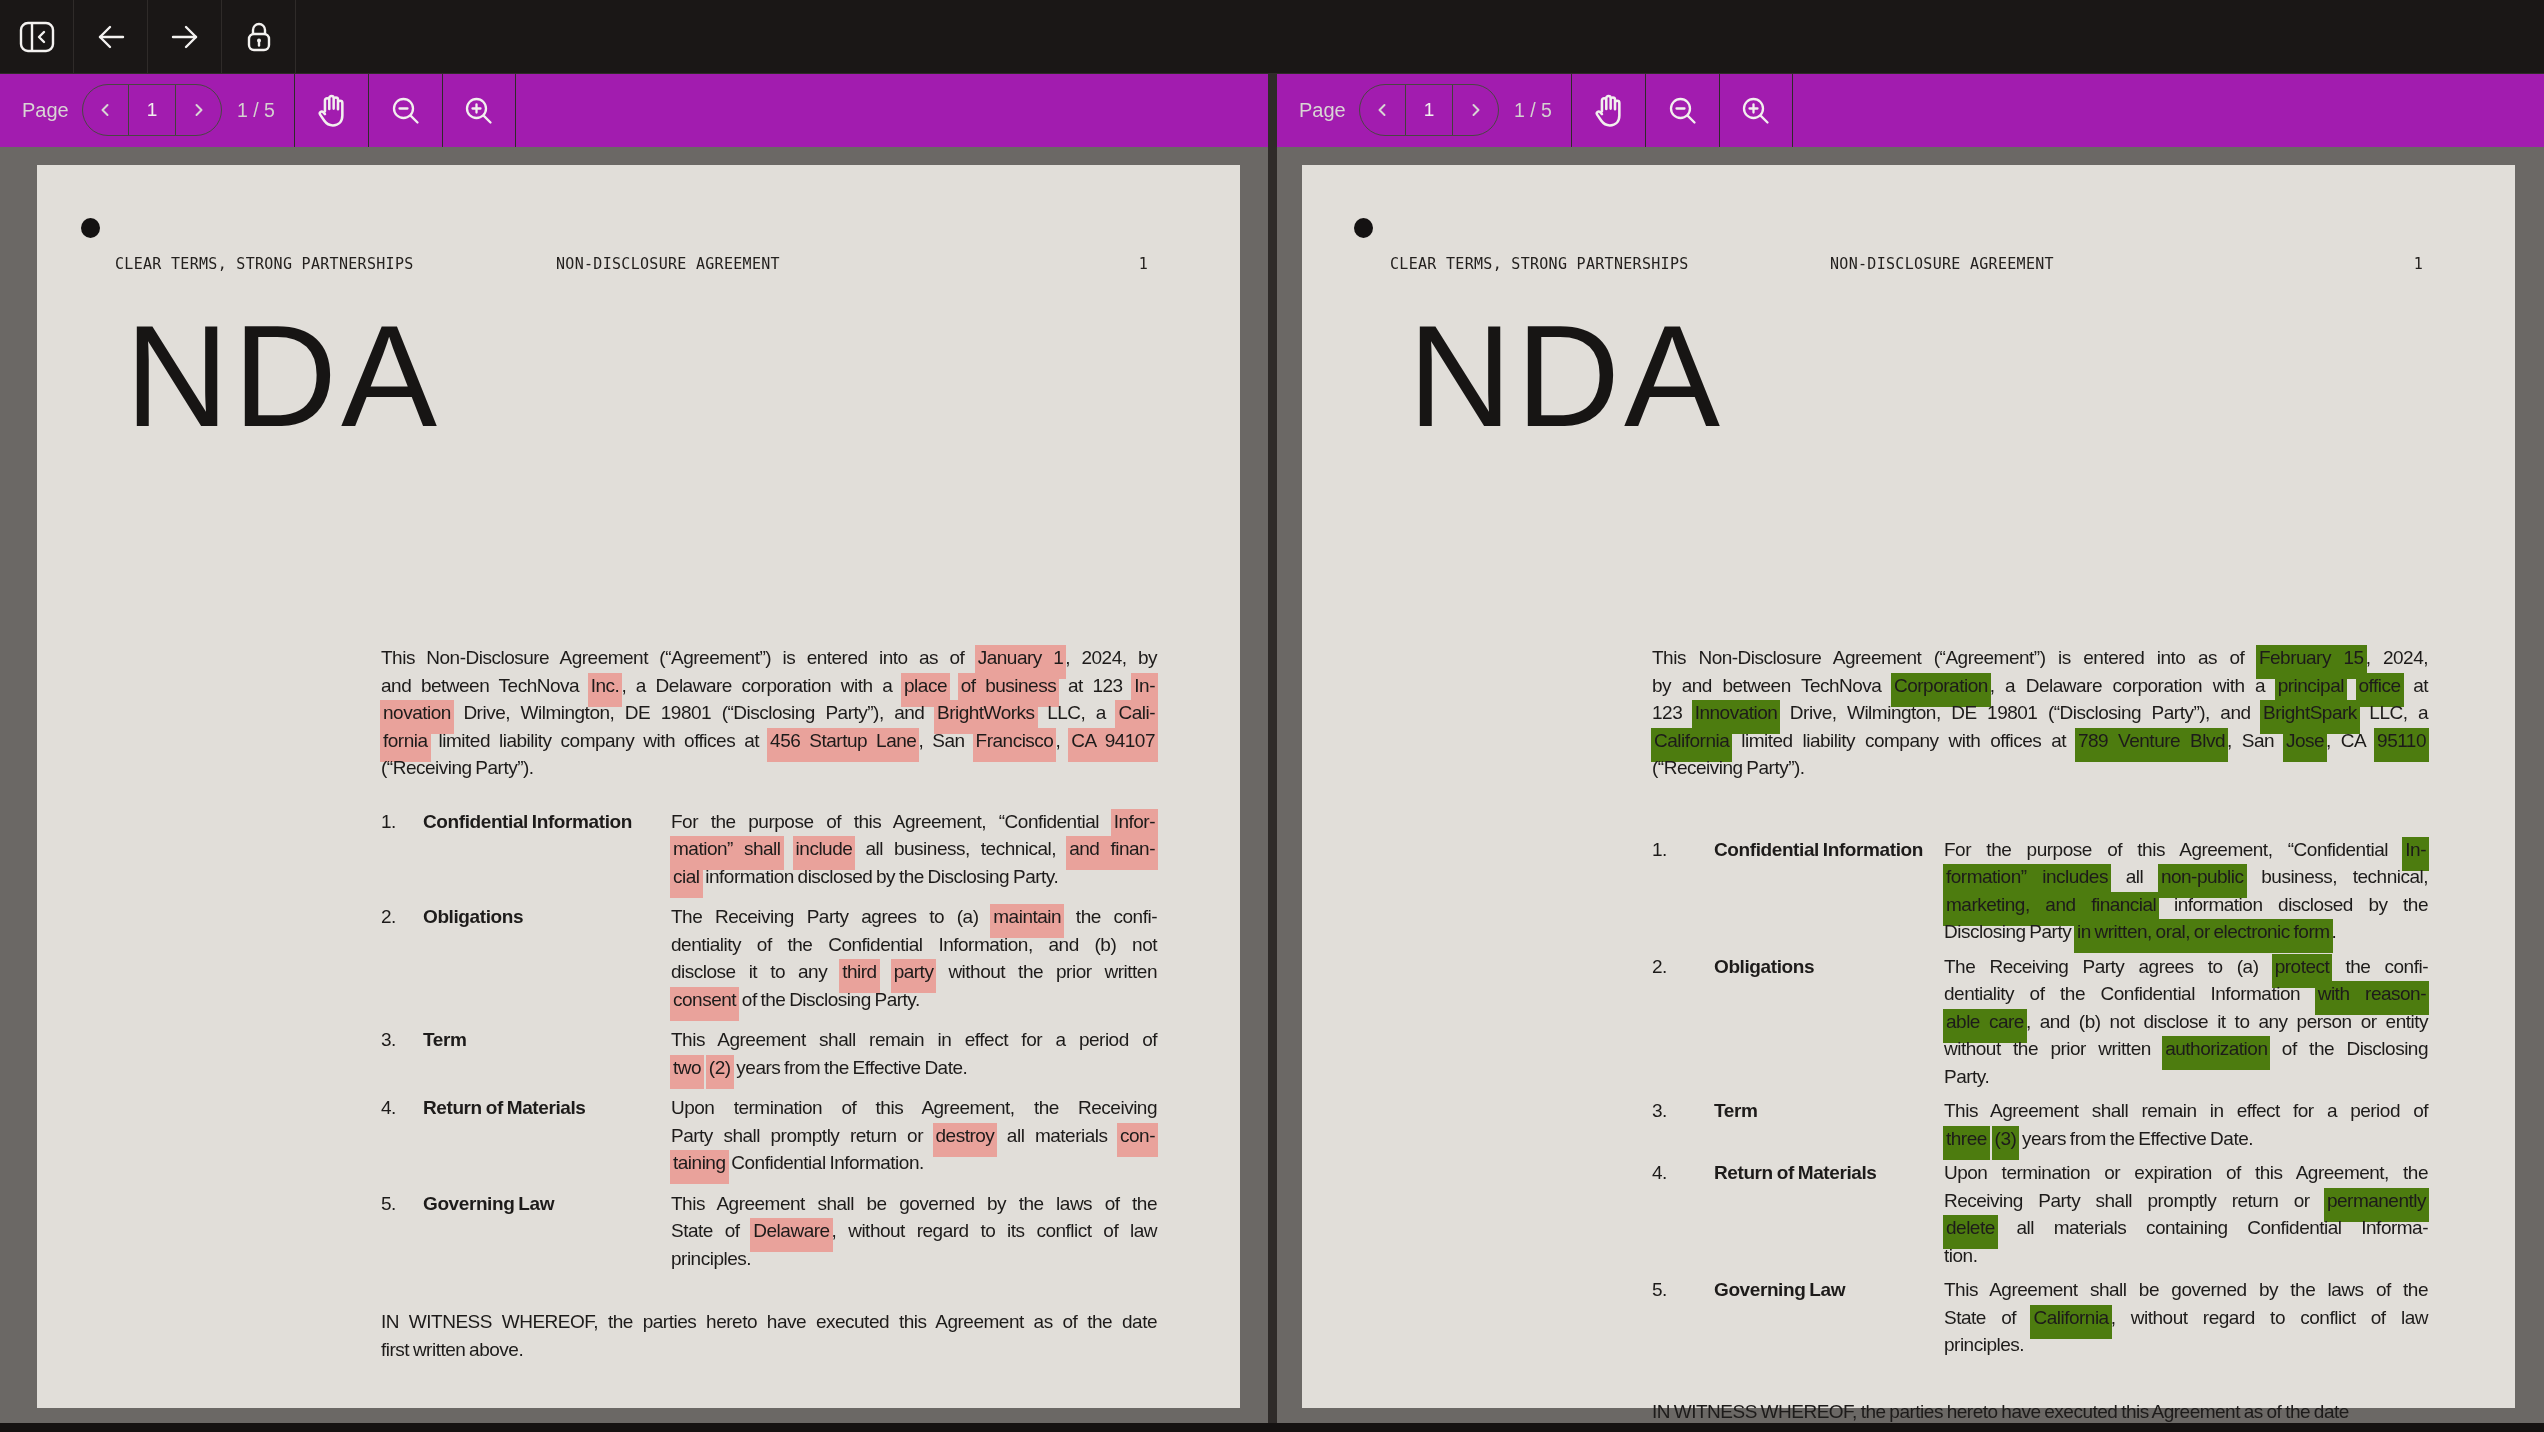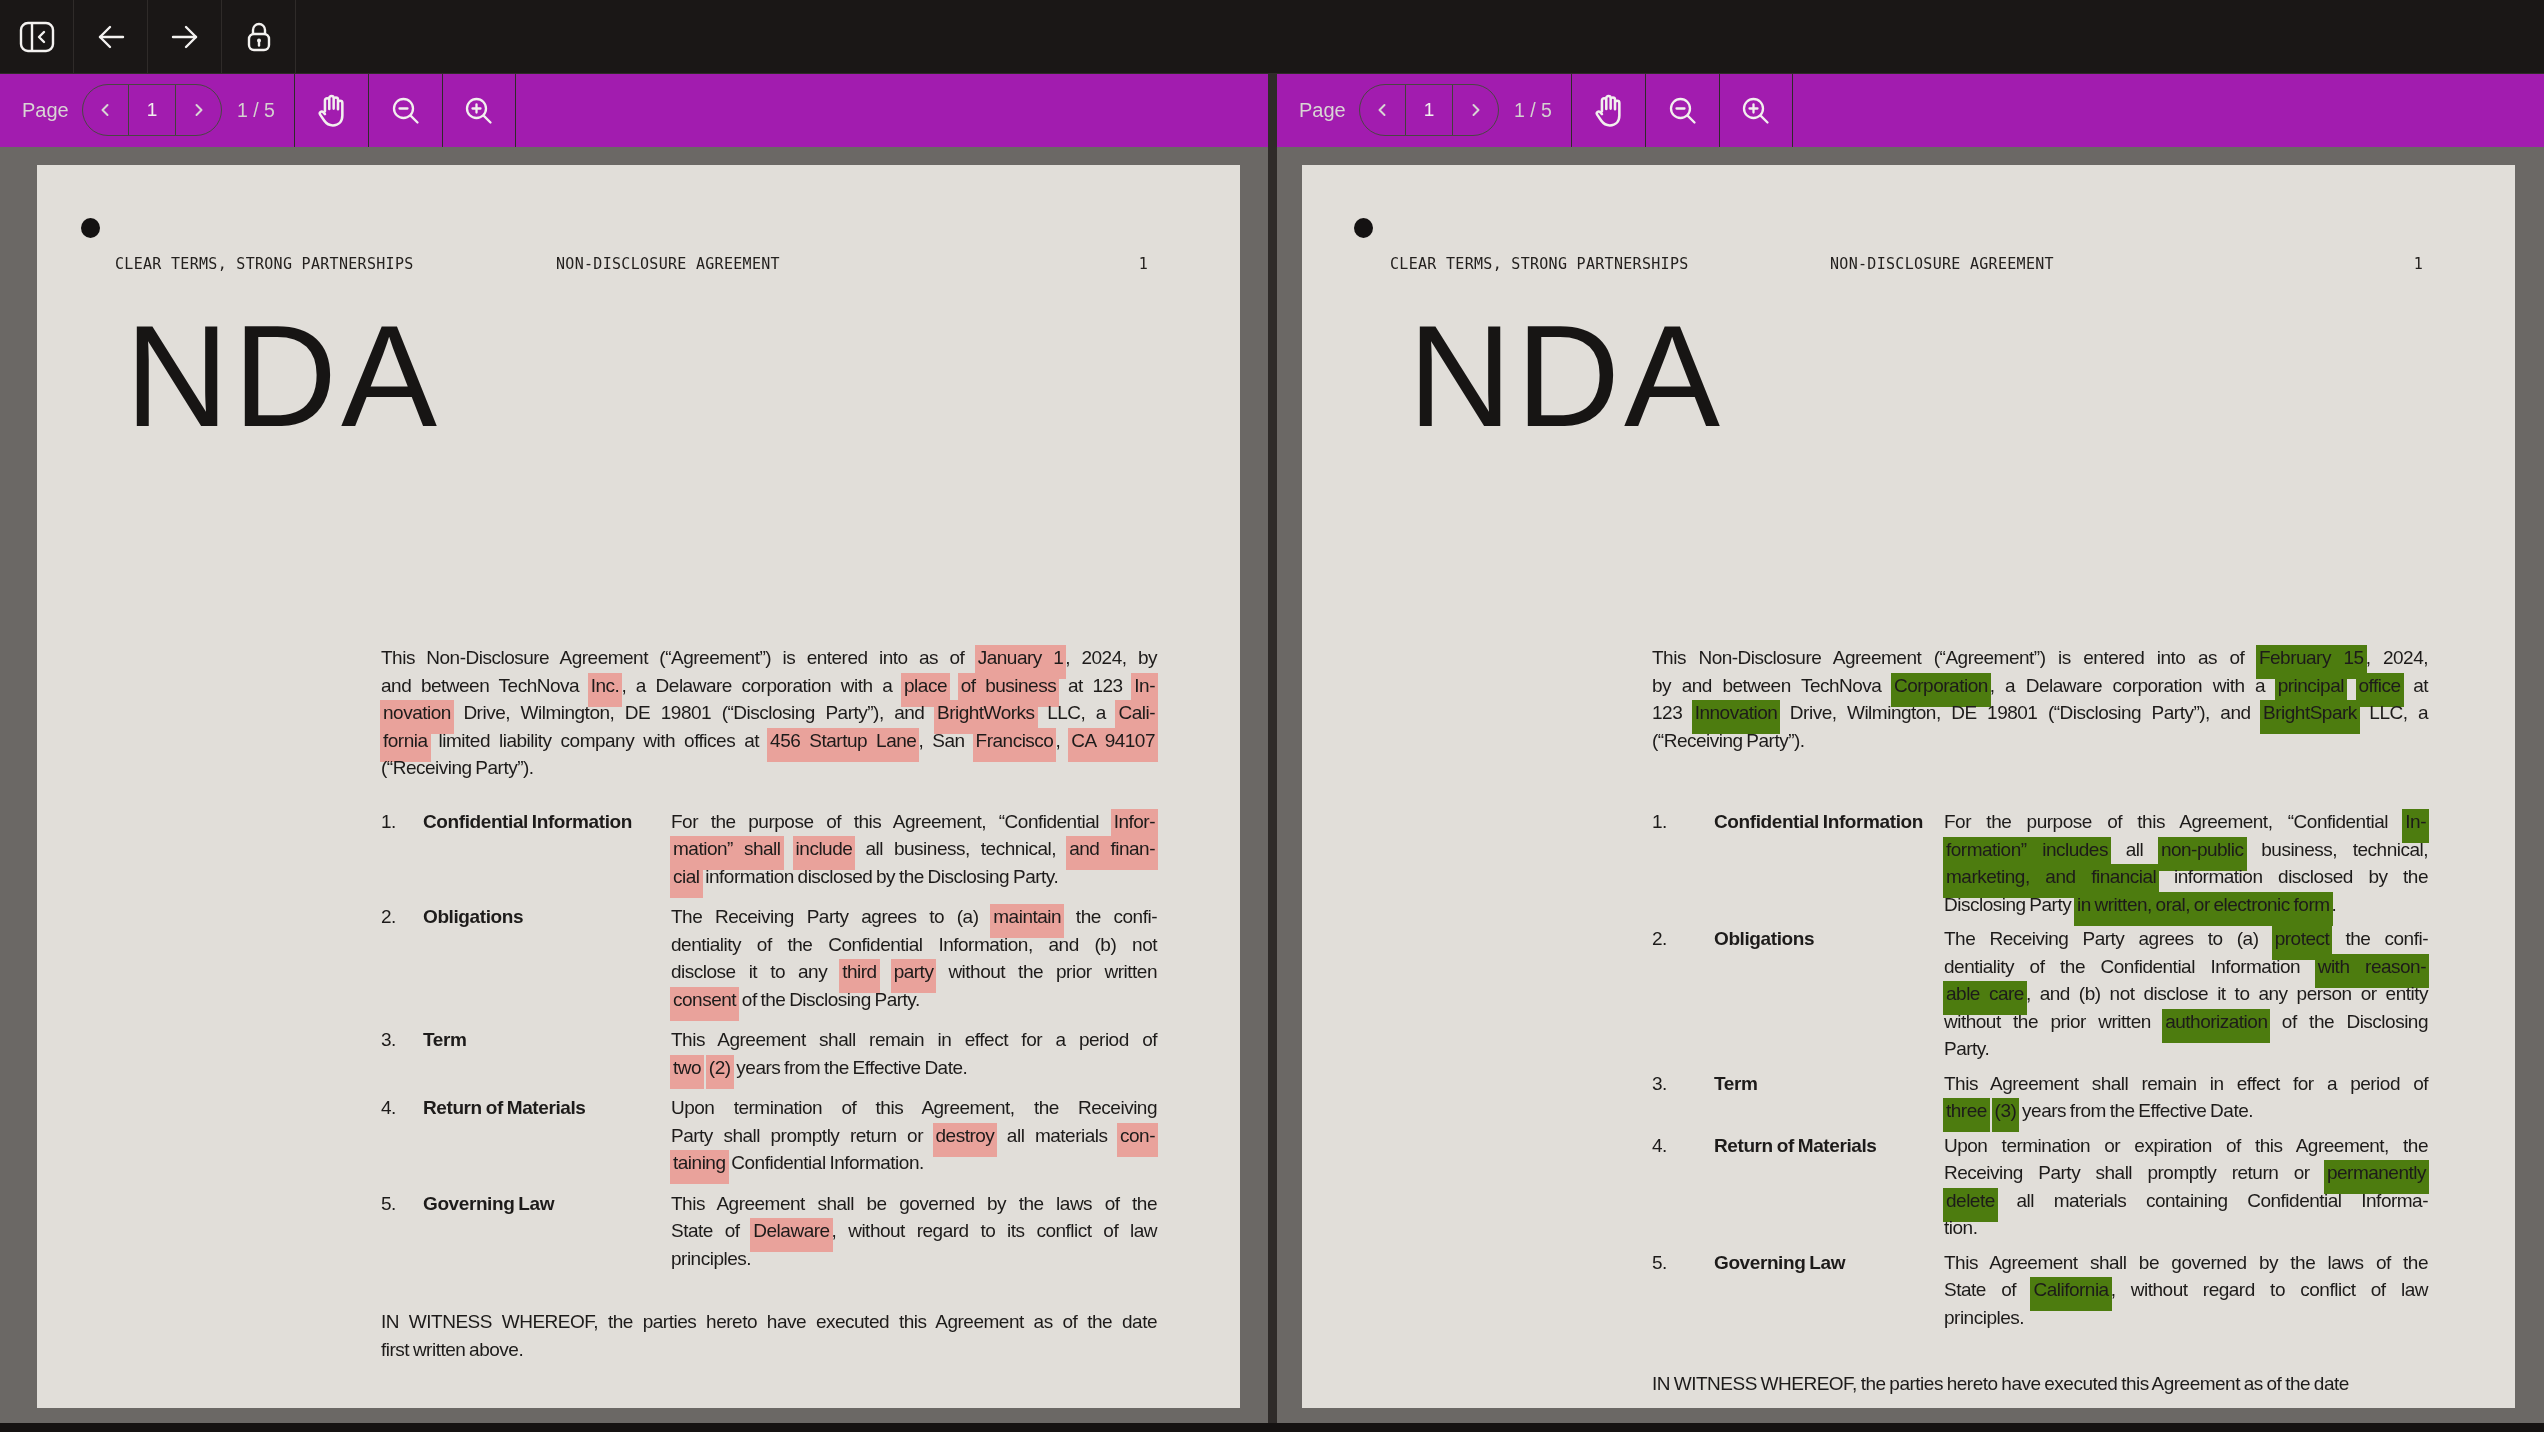--- a/index.html
+++ b/index.html
@@ -322,20 +322,21 @@
       <span class="head-eyebrow">CLEAR TERMS, STRONG PARTNERSHIPS</span>
       <span class="head-doctype">NON-DISCLOSURE AGREEMENT</span>
       <span class="head-pagenum">1</span>
     </div>
     <h1 class="nda-title">NDA</h1>
     <div class="doc-body">
       <div class="intro">
           <div class="tline"><span>This Non-Disclosure Agreement (“Agreement”) is entered into as of </span><span class="hl hl-added">February 15</span><span>, 2024,</span></div>
           <div class="tline"><span>by and between TechNova </span><span class="hl hl-added">Corporation</span><span>, a Delaware corporation with a </span><span class="hl hl-added">principal</span><span> </span><span class="hl hl-added">office</span><span> at</span></div>
           <div class="tline"><span>123 </span><span class="hl hl-added">Innovation</span><span> Drive, Wilmington, DE 19801 (“Disclosing Party”), and </span><span class="hl hl-added">BrightSpark</span><span> LLC, a</span></div>
+          <div class="tline"><span class="hl hl-added">California</span><span> limited liability company with offices at </span><span class="hl hl-added">789 Venture Blvd</span><span>, San </span><span class="hl hl-added">Jose</span><span>, CA </span><span class="hl hl-added">95110</span></div>
           <div class="tline tline-last"><span>(“Receiving Party”).</span></div>
         </div>
       <div class="doc-list">
           <div class="doc-item">
             <span class="item-num">1.</span>
             <span class="item-term">Confidential Information</span>
             <div class="item-def">
               <div class="tline"><span>For the purpose of this Agreement, “Confidential </span><span class="hl hl-added">In-</span></div>
               <div class="tline"><span class="hl hl-added">formation” includes</span><span> all </span><span class="hl hl-added">non-public</span><span> business, technical,</span></div>
               <div class="tline"><span class="hl hl-added">marketing, and financial</span><span> information disclosed by the</span></div>

